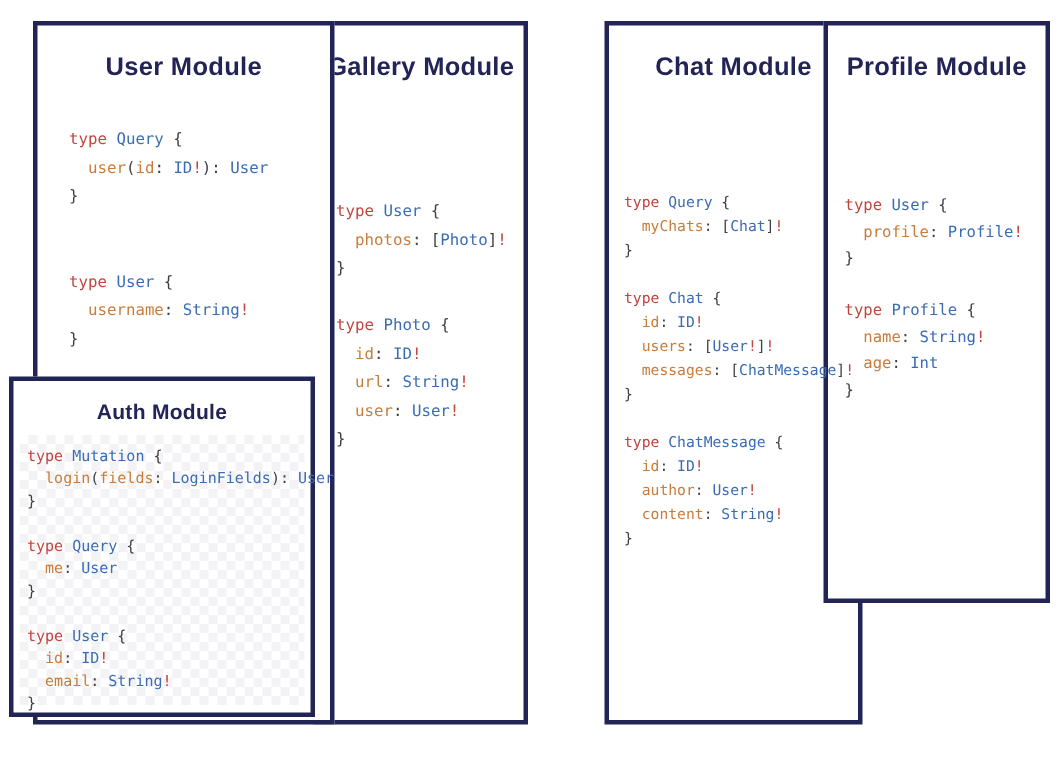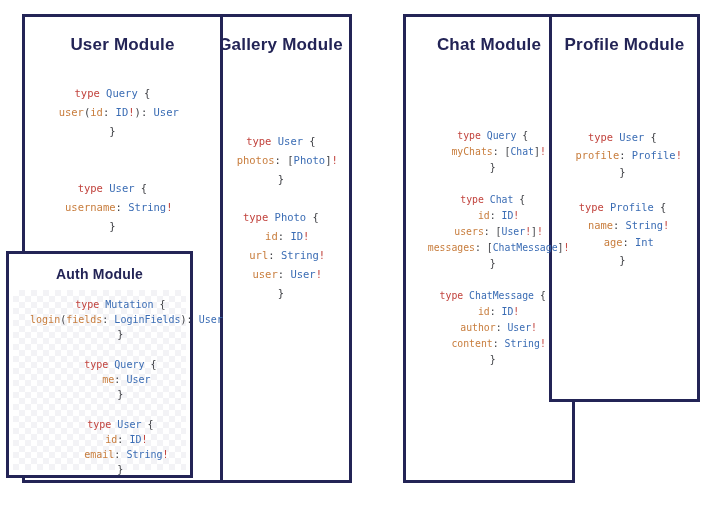--- a/index.html
+++ b/index.html
@@ -15,36 +15,36 @@
     text-align:center; font-weight:700; color:var(--title,#232456);
     font-size:17px; letter-spacing:.2px; margin:18px 2px 0 2px;
     font-family:"Liberation Sans", sans-serif;
   }
   .auth-title { font-size:14px; margin-top:12px; }
   .code {
     position:absolute; z-index:2; white-space:pre;
     font-family:"DejaVu Sans Mono","Liberation Mono",monospace;
     color:var(--pn,#3f4045);
   }
-  .ln { display:block;text-align:center; }
+  .ln { display:block; }
   .c-user    { left:21px; top:67px;  font-size:10.5px; line-height:19px; }
   .c-gallery { left:12px; top:115px; font-size:10.5px; line-height:19px; }
   .c-chat    { left:10px; top:111px; font-size:9.8px;  line-height:16px; }
   .c-profile { left:11px; top:112px; font-size:10.4px; line-height:17.5px; }
   .c-auth    { left:9px;  top:43px;  font-size:10px;  line-height:15px; }
   .kw { color:var(--kw,#c2443e); }
   .ty { color:var(--ty,#3a6cb4); }
   .fl { color:var(--fl,#c87d3d); }
   .pn { color:var(--pn,#3f4045); }
   .ex { color:var(--ex,#c2443e); }
   #p-user    { left:6px;   top:14px;  width:201px; height:469px; z-index:1;margin-left:16px; }
   #p-gallery { left:209px; top:14px;  width:143px; height:469px; }
   #p-chat    { left:371px; top:14px;  width:172px; height:469px;margin-left:32px; }
   #p-profile { left:549px; top:14px;  width:151px; height:388px; }
-  #p-auth    { left:6px;   top:251px; width:187px; height:227px; z-index:3; }
+  #p-auth    { left:6px;   top:251px; width:204px; height:227px; z-index:3; }
   .auth-checker {
     position:absolute; left:4px; right:4px; top:36px; bottom:5px; z-index:1;
     background: repeating-conic-gradient(#f3f3f6 0% 25%, transparent 0% 50%) 0 0 / 12px 12px;
   }
 </style>
 </head>
 <body>
 
 <div class="canvas">
 

